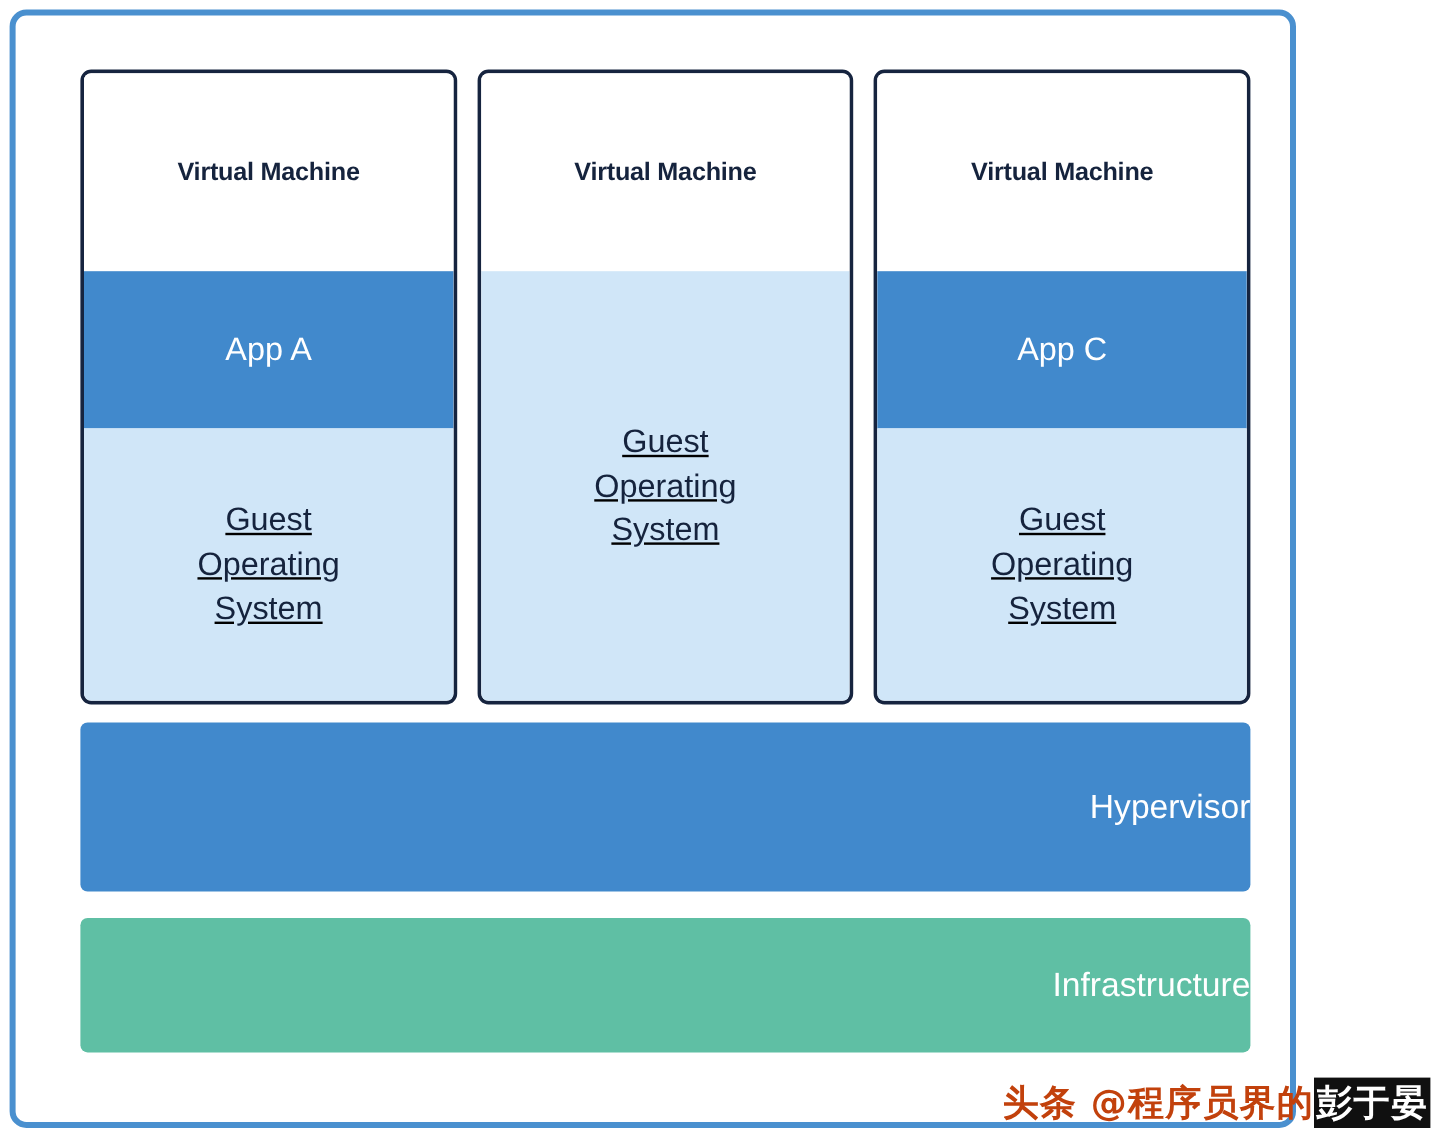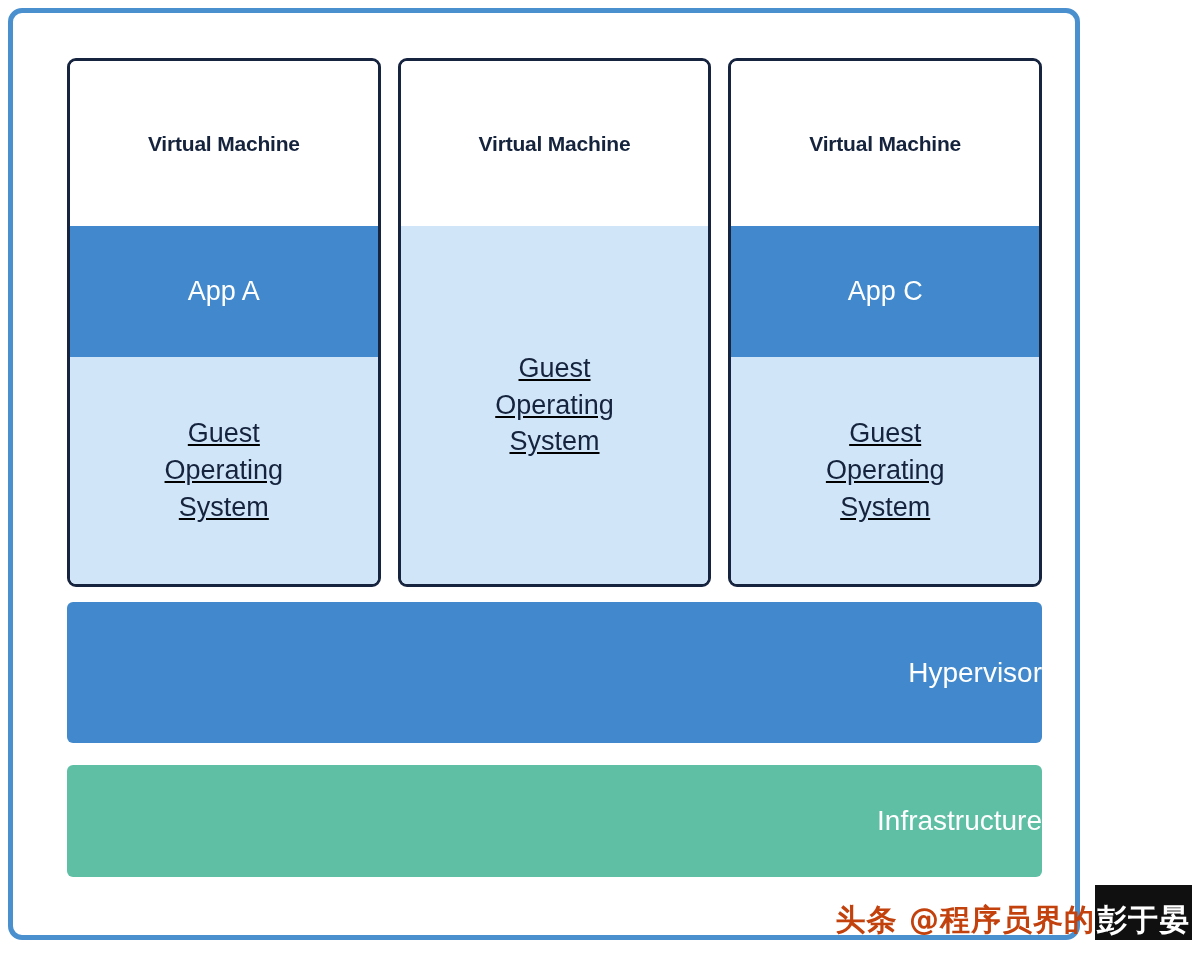--- a/index.html
+++ b/index.html
@@ -141,21 +141,21 @@
     font-weight: bold;
     white-space: nowrap;
     font-family: "DejaVu Sans", sans-serif;
     letter-spacing: 1px;
     z-index: 5;
   }
   #watermark .wm-plain { color: #c2410c; }
   #watermark .wm-invert {
     background: #101010;
     color: #ffffff;
-    padding: 17px 2px 3px 2px;
+    padding: 4px 2px 3px 2px;
   }
 </style>
 </head>
 <body>
 
 <div id="diagram-frame">
   <div id="diagram-inner">
 
     <div id="vm-row">
 

